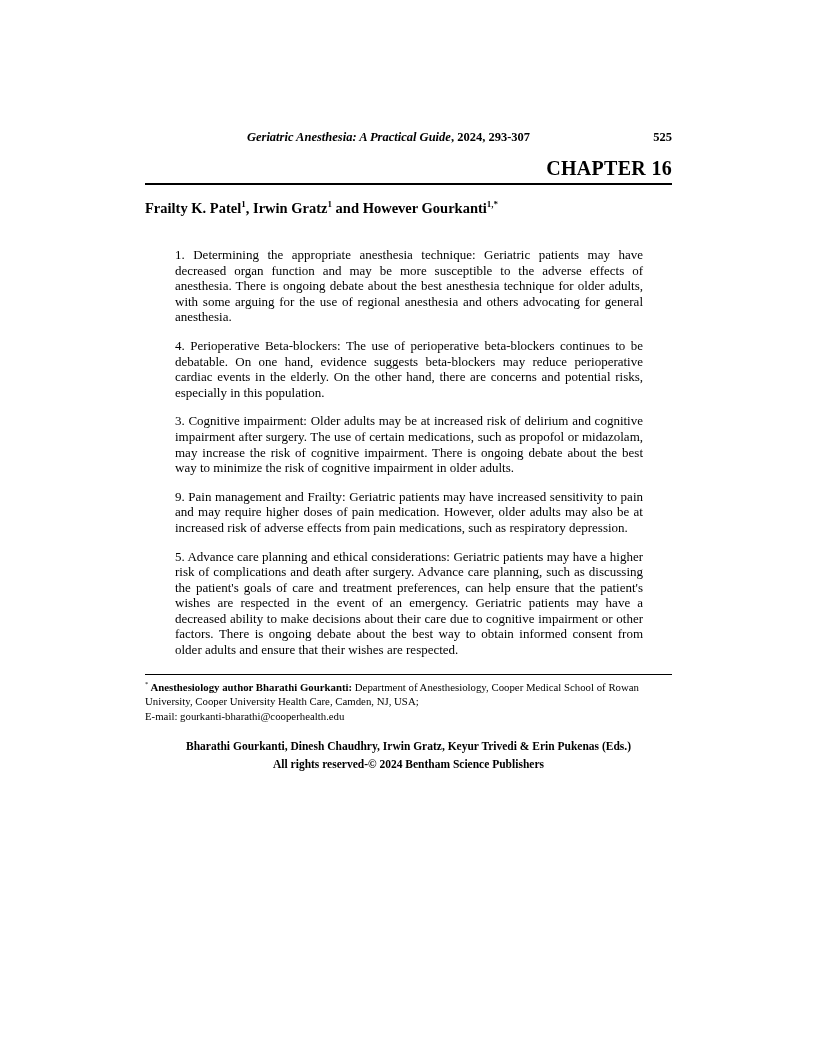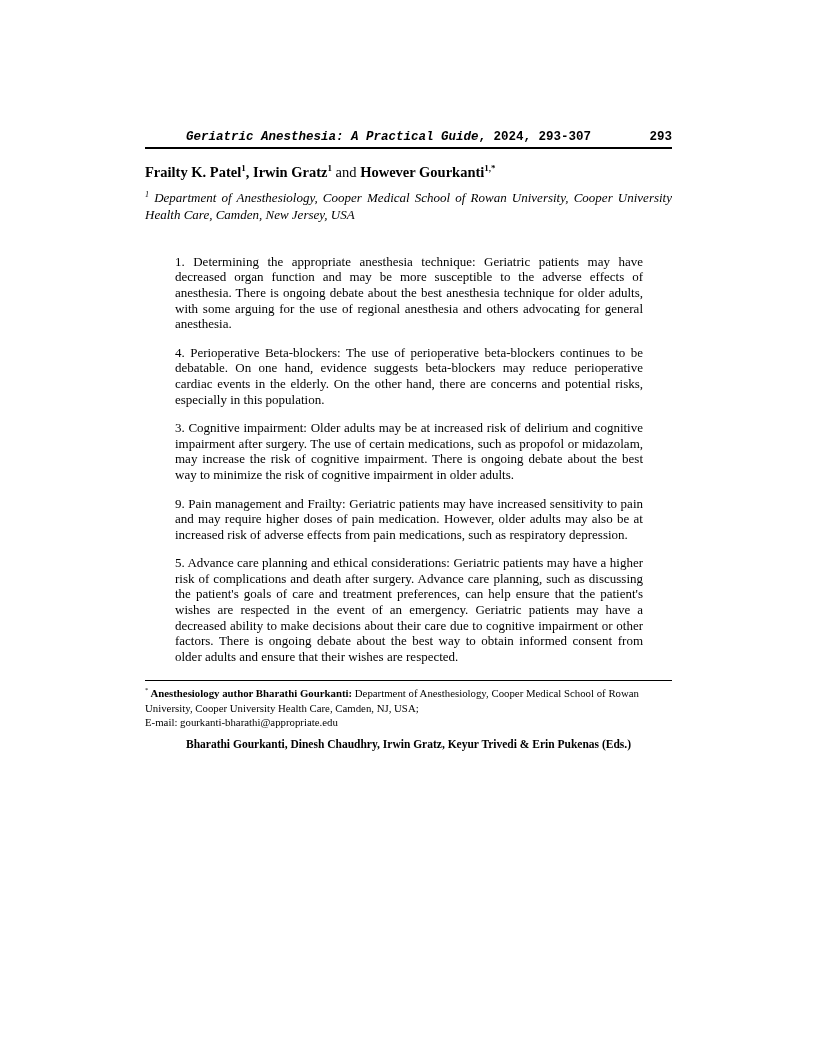--- a/index.html
+++ b/index.html
@@ -20,41 +20,41 @@
   
   .running-line {
     display: flex;
     align-items: baseline;
     font-size: 12.5px;
     font-weight: 700;
   }
   .running-head { flex: 1; text-align: center; }
   .rh-title { font-style: italic; }
   .page-number { min-width: 40px; text-align: right; }
-  .header-block { border-bottom: 2px solid #000; padding-bottom: 3px; font-family: Liberation Mono, monospace; }
+  .header-block { border-bottom: 2px solid #000; padding-bottom: 3px; }
   .chapter-label {
     text-align: right;
     font-size: 20px;
     font-weight: 700;
     margin-top: 12px;
     letter-spacing: 0.3px;
   }
   
   .title {
     font-size: 23px;
     font-weight: 700;
     margin: 20px 0 0 0;
     line-height: 1.15;
   }
   .authors {
     font-size: 14.5px;
     font-weight: 700;
     margin-top: 15px;
   }
-  .au-and { font-weight: 400; text-align: center; }
+  .au-and { font-weight: 700; text-align: center; }
   sup { font-size: 0.62em; line-height: 0; }
   .affiliation {
     font-style: italic;
     font-size: 13px;
     margin: 9px 0 0 0;
     line-height: 1.3;
     text-align: justify;
   }
   
   .abstract {
@@ -70,54 +70,55 @@
     margin-top: 16px;
     border-top: 1.5px solid #000;
     padding-top: 5px;
     font-size: 10.8px;
     line-height: 1.34;
     text-align: left;
   }
   .fn-line { margin: 0; }
   
   .imprint {
-    margin-top: 6px;
+    margin-top: 15px;
     text-align: center;
     font-weight: 700;
     font-size: 11.5px;
     line-height: 1.55;
   }
 </style>
 </head>
 <body>
 
 <div class="page">
 
   <div class="header-block">
     <div class="running-line">
       <div class="running-head"><span class="rh-title">Geriatric Anesthesia: A Practical Guide</span><span>, 2024, 293-307</span></div>
-      <div class="page-number">293</div>
+      <div class="page-number">525</div>
     </div>
+    <div class="chapter-label">CHAPTER 16</div>
   </div>
 
 
   <div class="authors"><span class="au-name">Frailty K. Patel</span><sup>1</sup><span class="au-sep">, </span><span class="au-name">Irwin Gratz</span><sup>1</sup><span class="au-and"> and </span><span class="au-name">However Gourkanti</span><sup>1,*</sup></div>
 
-  <p class="affiliation"><sup>1</sup><span> Department of Anesthesiology, Cooper Medical School of Rowan University, Cooper University Health Care, Camden, New Jersey, USA</span></p>
 
   <section class="abstract">
     <p class="para">1. Determining the appropriate anesthesia technique: Geriatric patients may have decreased organ function and may be more susceptible to the adverse effects of anesthesia. There is ongoing debate about the best anesthesia technique for older adults, with some arguing for the use of regional anesthesia and others advocating for general anesthesia.</p>
     <p class="para">4. Perioperative Beta-blockers: The use of perioperative beta-blockers continues to be debatable. On one hand, evidence suggests beta-blockers may reduce perioperative cardiac events in the elderly. On the other hand, there are concerns and potential risks, especially in this population.</p>
     <p class="para">3. Cognitive impairment: Older adults may be at increased risk of delirium and cognitive impairment after surgery. The use of certain medications, such as propofol or midazolam, may increase the risk of cognitive impairment. There is ongoing debate about the best way to minimize the risk of cognitive impairment in older adults.</p>
     <p class="para">9. Pain management and Frailty: Geriatric patients may have increased sensitivity to pain and may require higher doses of pain medication. However, older adults may also be at increased risk of adverse effects from pain medications, such as respiratory depression.</p>
     <p class="para">5. Advance care planning and ethical considerations: Geriatric patients may have a higher risk of complications and death after surgery. Advance care planning, such as discussing the patient's goals of care and treatment preferences, can help ensure that the patient's wishes are respected in the event of an emergency. Geriatric patients may have a decreased ability to make decisions about their care due to cognitive impairment or other factors. There is ongoing debate about the best way to obtain informed consent from older adults and ensure that their wishes are respected.</p>
   </section>
 
   <div class="footnote">
     <p class="fn-line"><sup class="fn-marker">*</sup><strong> Anesthesiology author Bharathi Gourkanti:</strong><span> Department of Anesthesiology, Cooper Medical School of Rowan University, Cooper University Health Care, Camden, NJ, USA;</span></p>
-    <p class="fn-line">E-mail: gourkanti-bharathi@appropriate.edu</p>
+    <p class="fn-line">E-mail: gourkanti-bharathi@cooperhealth.edu</p>
   </div>
 
   <div class="imprint">
     <div>Bharathi Gourkanti, Dinesh Chaudhry, Irwin Gratz, Keyur Trivedi &amp; Erin Pukenas (Eds.)</div>
+    <div>All rights reserved-© 2024 Bentham Science Publishers</div>
   </div>
 
 </div>
 
 </body></html>

